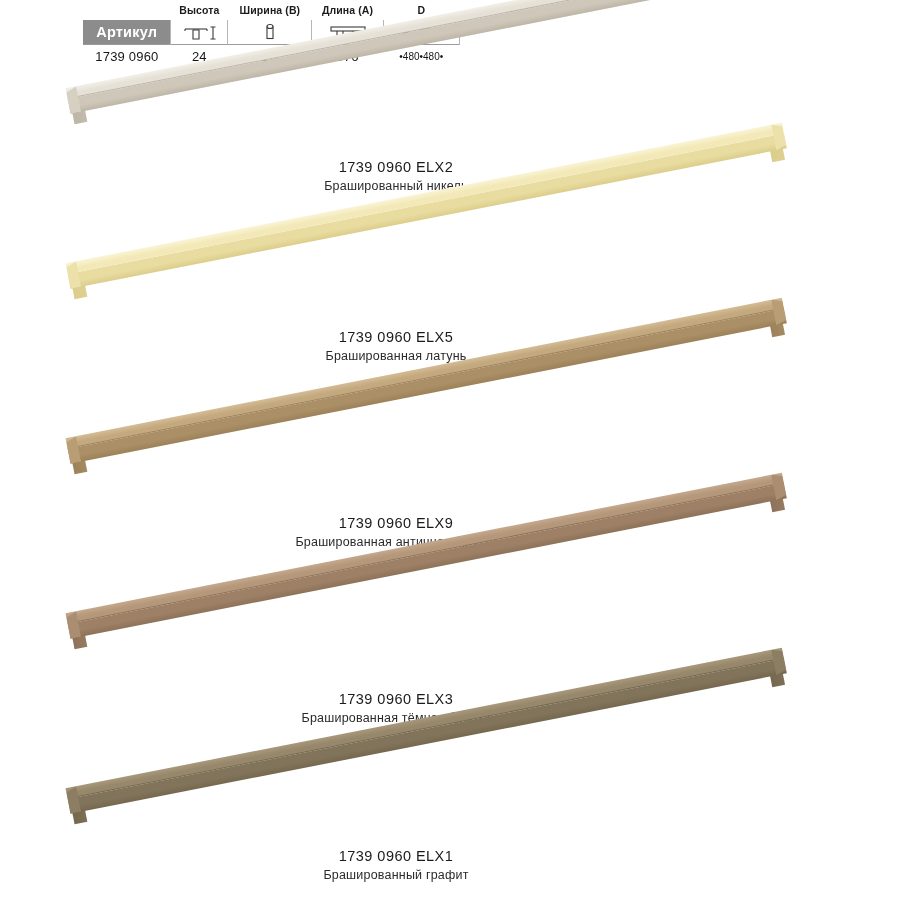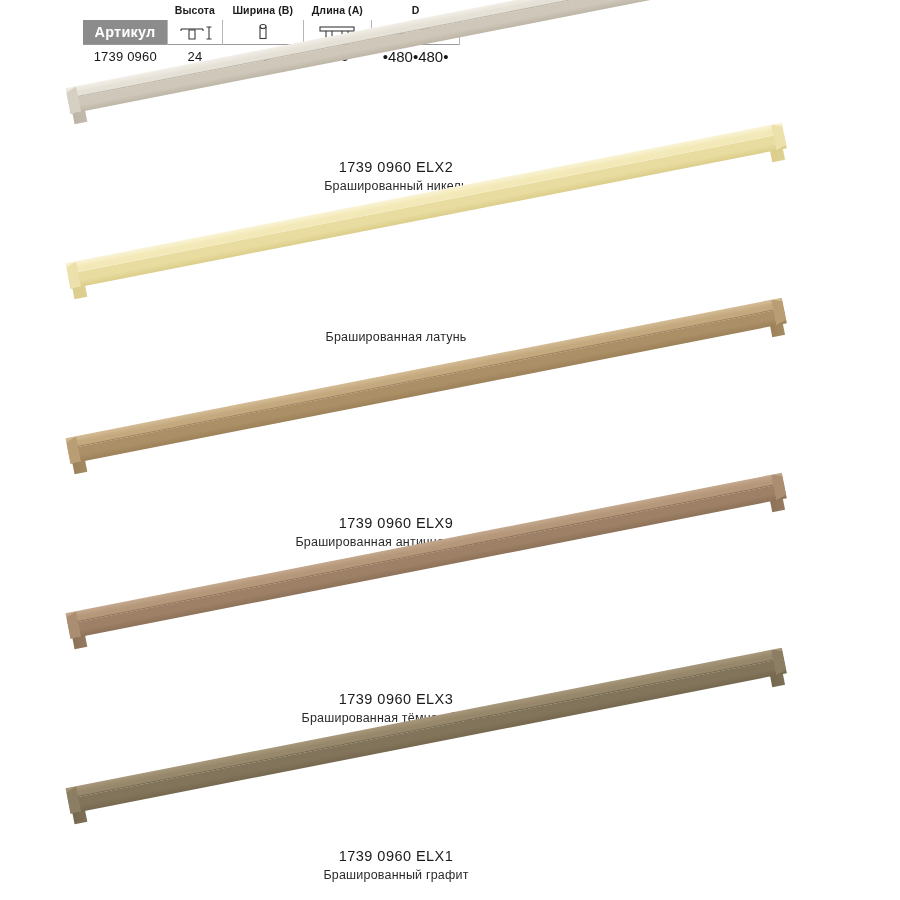--- a/index.html
+++ b/index.html
@@ -65,21 +65,21 @@
 
   .value-row td {
     height: 22px;
     font-size: 13px;
     color: #171717;
     vertical-align: middle;
     border-top: 1px solid #9a9a9a;
     letter-spacing: .2px;
     margin-top: 26px;
   }
-  .value-row td.dval { font-size: 15px; letter-spacing: 0; }
+  .value-row td.dval { font-size: 10px; letter-spacing: 0; }
 
   .icon-wrap {
     display: flex;
     align-items: center;
     justify-content: center;
     height: 22px;
   }
 
   
   .product {
@@ -267,20 +267,21 @@
           <div class="leg left" style="background: linear-gradient(90deg, rgb(220, 205, 138), rgb(221, 208, 147));"></div>
           <div class="leg right" style="background: linear-gradient(90deg, rgb(220, 205, 138), rgb(221, 208, 147));"></div>
           <div class="face-front" style="background: linear-gradient(rgb(232, 220, 160) 0%, rgb(232, 220, 160) 55%, rgb(220, 205, 138) 100%);"></div>
           <div class="face-top" style="background: linear-gradient(rgb(250, 244, 214) 0%, rgb(243, 233, 184) 55%, rgb(243, 233, 184) 100%);"></div>
           <div class="edge-line"></div>
           <div class="cap left" style="background: rgb(236, 224, 171); clip-path: polygon(0px 18%, 100% 0px, 100% 100%, 0px 100%);"></div>
           <div class="cap right" style="background: rgb(236, 224, 171); clip-path: polygon(0px 0px, 100% 14%, 100% 86%, 0px 100%);"></div>
         </div>
       </div>
       <div class="caption" style="top: 153px;">
+        <div class="code">1739 0960 ELX5</div>
         <div class="finish">Брашированная латунь</div>
       </div>
     </div>
     <div class="product" style="top: 350px;">
       <div class="handle-stage">
         <div class="handle">
           <div class="leg left" style="background: linear-gradient(90deg, rgb(156, 129, 89), rgb(164, 138, 98));"></div>
           <div class="leg right" style="background: linear-gradient(90deg, rgb(156, 129, 89), rgb(164, 138, 98));"></div>
           <div class="face-front" style="background: linear-gradient(rgb(171, 143, 102) 0%, rgb(171, 143, 102) 55%, rgb(156, 129, 89) 100%);"></div>
           <div class="face-top" style="background: linear-gradient(rgb(212, 188, 149) 0%, rgb(196, 169, 127) 55%, rgb(196, 169, 127) 100%);"></div>

